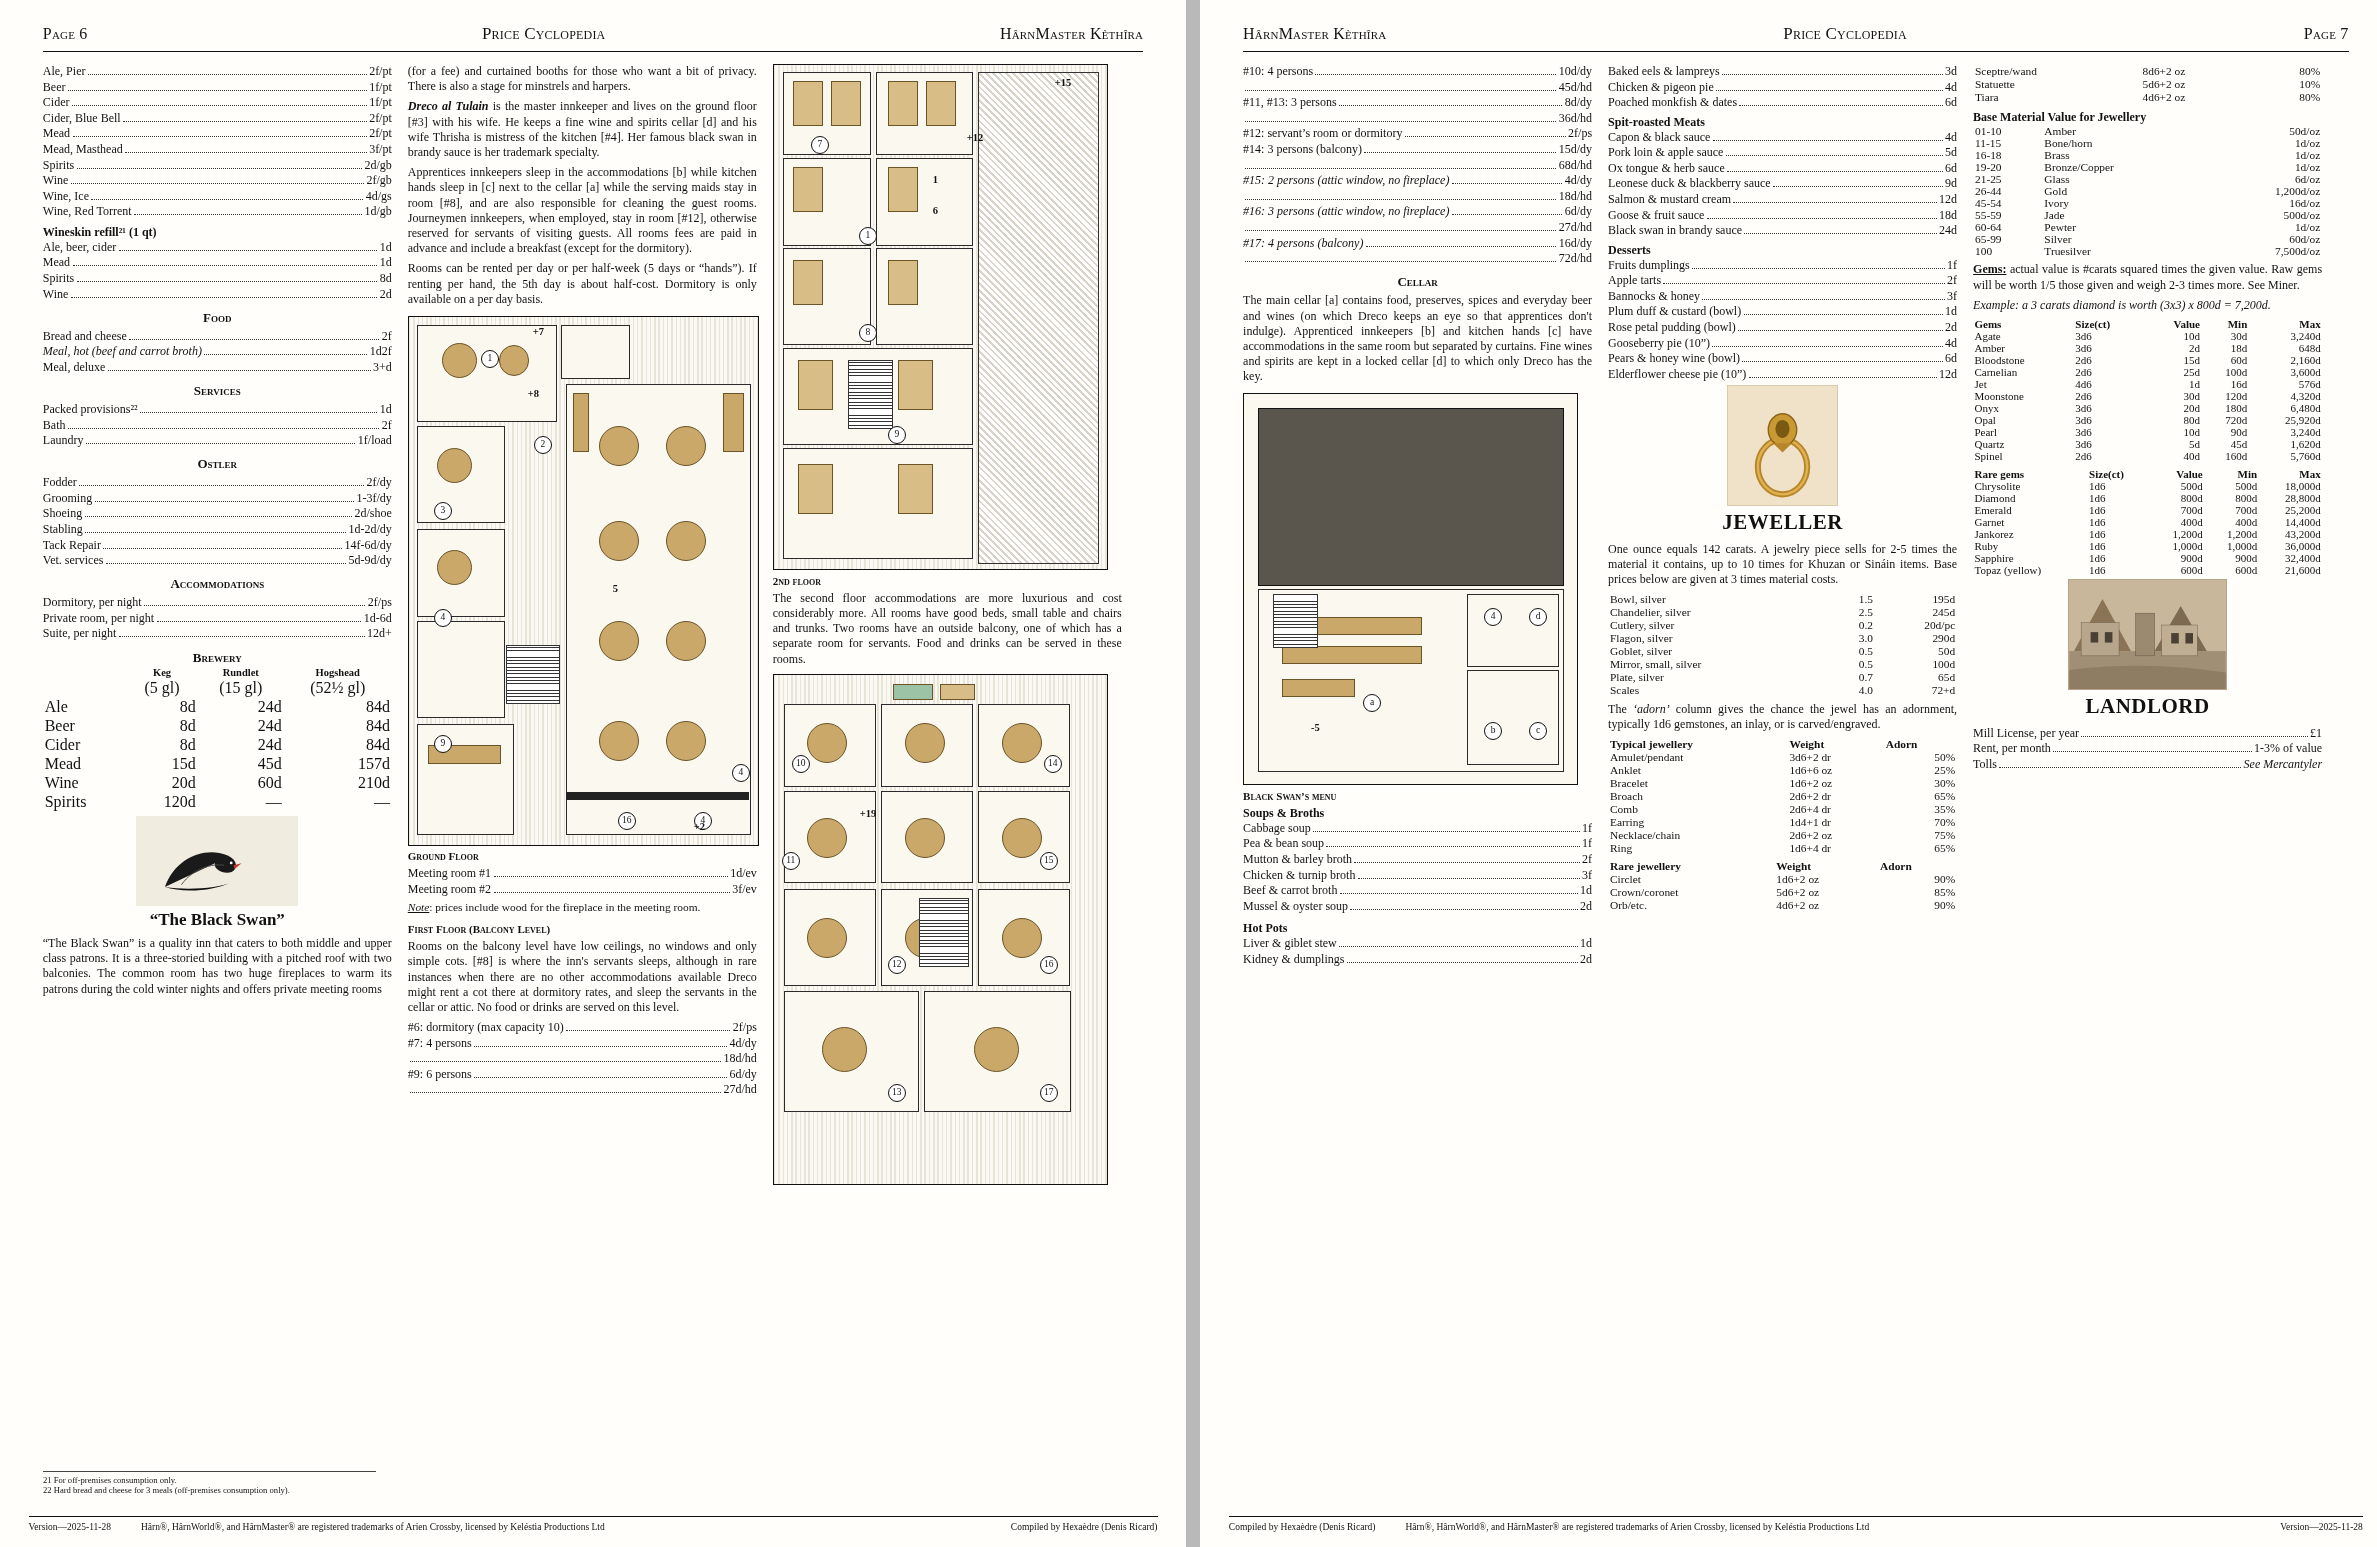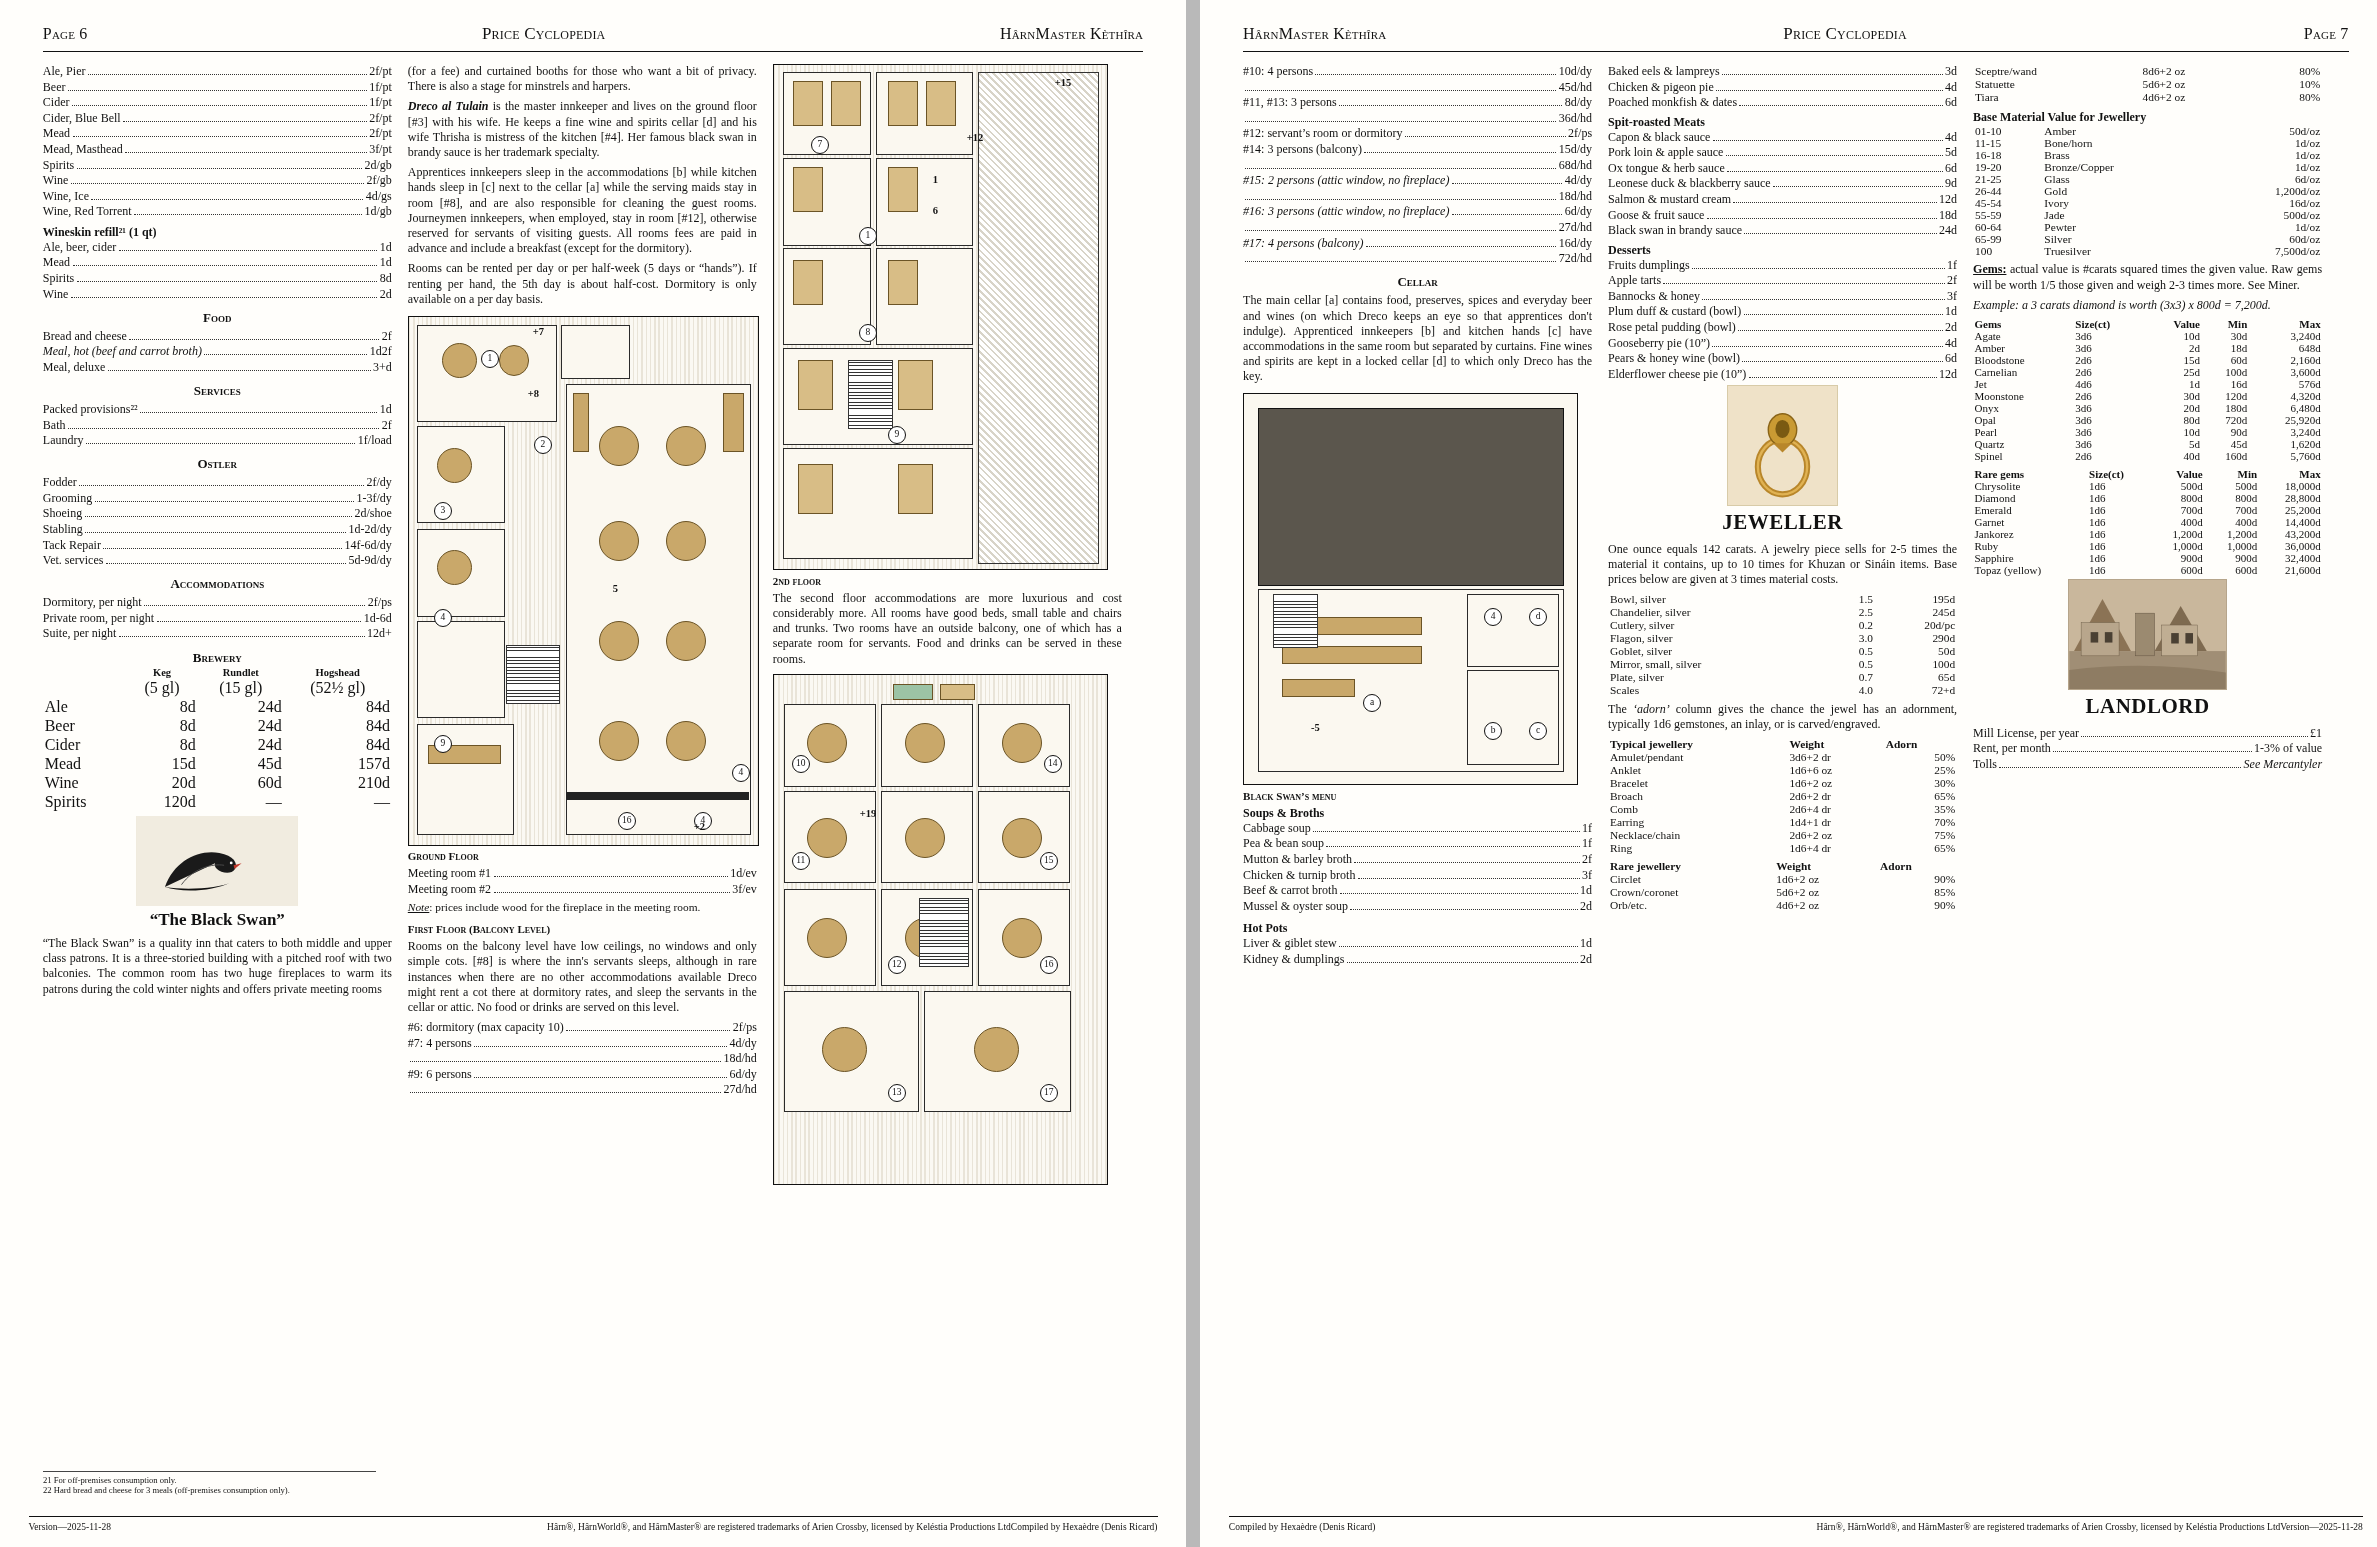--- a/index.html
+++ b/index.html
@@ -36,21 +36,21 @@
   td,th{padding:0.5px 1.9px;text-align:left;font-weight:normal;}
   th{font-weight:bold;}
   .num{text-align:right;}
   .ctrtxt{text-align:center;}
   .brew th{font-size:10.5px;text-align:center;}
   .brew td{font-size:16px;}
   .gemtbl td,.gemtbl th{font-size:11px;padding:0 1.4px;}
   .matt td{font-size:11.4px;padding:0 1.9px;}
   
   .foot{position:absolute;left:28.5px;right:28.5px;bottom:16px;border-top:1px solid #111;padding-top:4.8px;display:flex;justify-content:space-between;font-size:9.5px;}
-  .foot .c{text-align:right;flex:1;}
+  .foot .c{text-align:left;flex:1;padding-left:30px;}
   .notes{position:absolute;left:43px;width:333px;bottom:52px;font-size:8.6px;line-height:1.25;border-top:0.5px solid #444;padding-top:2.9px;}
   
   .plan{background:#fff;border:1.4px solid #111;position:relative;overflow:hidden;}
   .hatch{
     background-image:repeating-linear-gradient(90deg,#e9e4d8 0 1.4px,#fbf9f3 1.4px 4.3px);
   }
   .room{position:absolute;border:1px solid #2a2a2a;background:#fbf8f0;}
   .furn{position:absolute;background:#c9a86a;border:0.7px solid #6b5426;}
   .bed{position:absolute;background:#d8bd86;border:0.7px solid #6b5426;}
   .tbl{position:absolute;background:#c9a86a;border:0.7px solid #6b5426;border-radius:50%;}
@@ -473,21 +473,21 @@
           <div class="tbl" style="left:228px;top:143px;width:38px;height:38px;"></div>
           <div class="tbl" style="left:33px;top:243px;width:38px;height:38px;"></div>
           <div class="tbl" style="left:131px;top:243px;width:38px;height:38px;"></div>
           <div class="tbl" style="left:228px;top:243px;width:38px;height:38px;"></div>
           <div class="tbl" style="left:48px;top:352px;width:43px;height:43px;"></div>
           <div class="tbl" style="left:200px;top:352px;width:43px;height:43px;"></div>
           <div class="furn" style="left:119px;top:8.6px;width:38px;height:14.3px;background:#9cc3a5;"></div>
           <div class="furn" style="left:166px;top:8.6px;width:33px;height:14.3px;background:#d8bd86;"></div>
           <div class="stair" style="left:145px;top:223px;width:48px;height:67px;"></div>
           <div class="mark" style="left:18px;top:80px;">10</div>
-          <div class="mark" style="left:18px;top:177px;">11</div>
+          <div class="mark" style="left:8px;top:177px;">11</div>
           <div class="mark" style="left:114px;top:281px;">12</div>
           <div class="mark" style="left:114px;top:409px;">13</div>
           <div class="mark" style="left:270px;top:80px;">14</div>
           <div class="mark" style="left:266px;top:177px;">15</div>
           <div class="mark" style="left:266px;top:281px;">16</div>
           <div class="mark" style="left:266px;top:409px;">17</div>
           <div class="lbl bold" style="left:86px;top:133px;">+19</div>
         </div>
       </div>
     </div>

